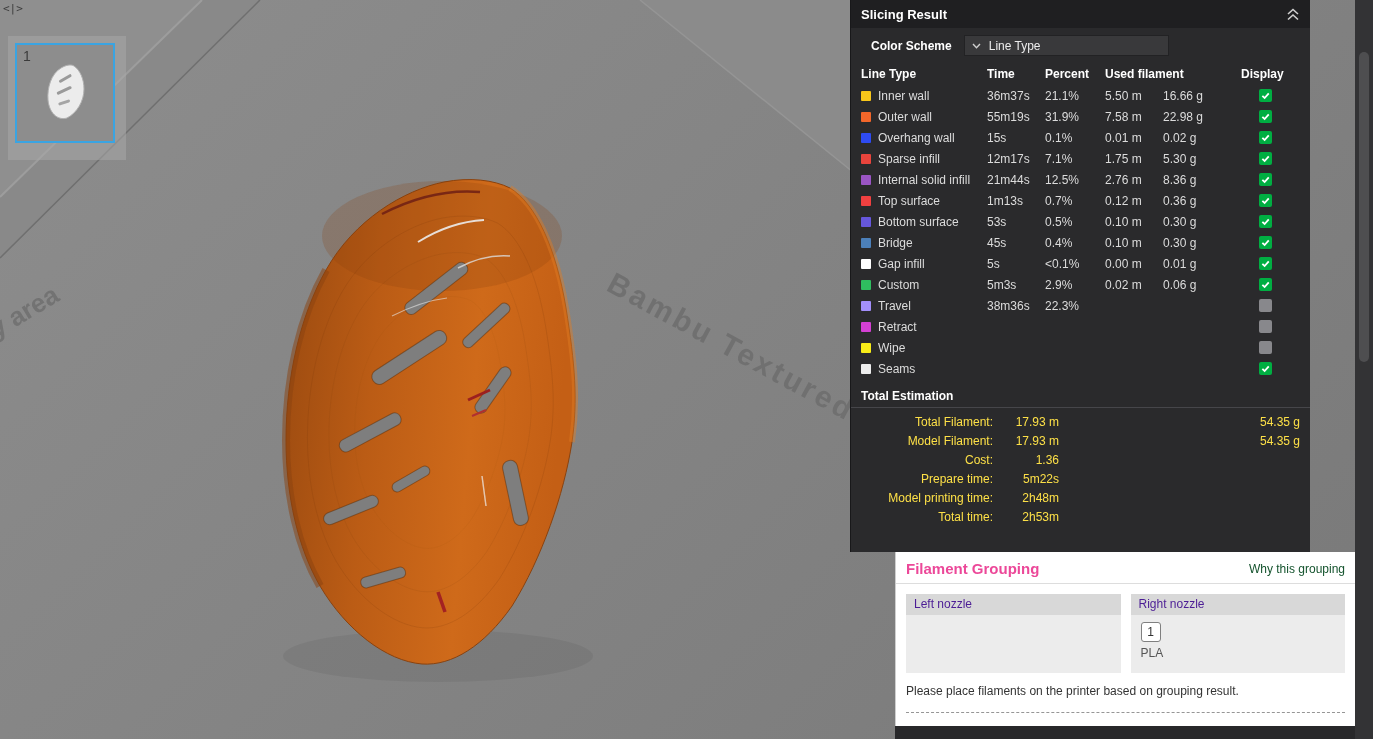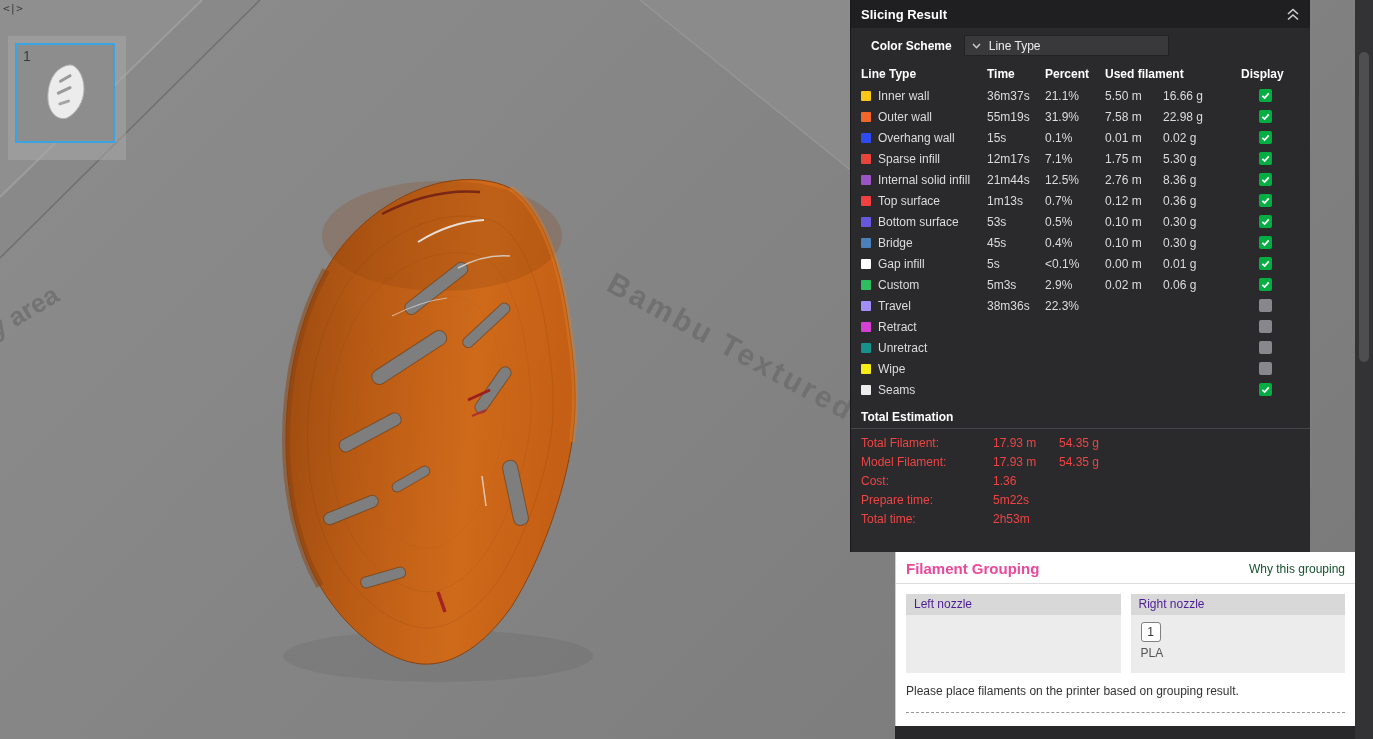--- a/index.html
+++ b/index.html
@@ -44,21 +44,21 @@
     padding:0 10px; height:21px; align-items:center; color:#dcdcdc; }
   .c-name { display:flex; align-items:center; white-space:nowrap; overflow:hidden; }
   .swatch { display:inline-block; width:10px; height:10px; margin-right:7px;
     border-radius:1px; flex:none; }
   .c-disp { display:flex; justify-content:flex-end; padding-right:28px; }
   .cb { width:13px; height:13px; border-radius:2px; display:flex; align-items:center;
     justify-content:center; cursor:pointer; }
   .te-title { font-weight:bold; color:#ffffff; padding:10px 10px 4px;
     border-bottom:1px solid #46464a; margin-bottom:4px; }
   .est-row { display:grid; grid-template-columns:132px 66px 1fr; padding:0 10px;
-    height:19px; align-items:center; color:#ef4444; }
+    height:19px; align-items:center; color:#fde047;text-align:right; }
 
   
   .fg-panel { position:absolute; left:895px; top:552px; width:460px; height:174px;
     background:#ffffff; color:#222; font-size:12px; border-left:1px solid #cfcfcf; }
   .fg-head { display:flex; justify-content:space-between; align-items:center;
     padding:8px 10px 6px; border-bottom:1px solid #dddddd; }
   .fg-title { font-weight:bold; font-size:15px; color:#ec4899; }
   .fg-link { cursor:pointer; }
   .noz-row { display:flex; gap:10px; padding:10px 10px 0; }
   .noz-box { flex:1; }
@@ -371,54 +371,41 @@
           <span class="c-time"></span>
           <span class="c-pct"></span>
           <span class="c-m"></span>
           <span class="c-g"></span>
           <span class="c-disp">
             <span class="cb" style="background: rgb(136, 136, 140);"></span>
           </span>
         </div>
         <div class="lt-row">
           <span class="c-name">
-            <i class="swatch" style="background: rgb(23, 145, 139);"></i>
-            <span>Unretract</span>
+            <i class="swatch" style="background: rgb(247, 236, 24);"></i>
+            <span>Wipe</span>
           </span>
           <span class="c-time"></span>
           <span class="c-pct"></span>
           <span class="c-m"></span>
           <span class="c-g"></span>
           <span class="c-disp">
             <span class="cb" style="background: rgb(136, 136, 140);"></span>
           </span>
         </div>
         <div class="lt-row">
           <span class="c-name">
-            <i class="swatch" style="background: rgb(247, 236, 24);"></i>
-            <span>Wipe</span>
+            <i class="swatch" style="background: rgb(237, 237, 237);"></i>
+            <span>Seams</span>
           </span>
           <span class="c-time"></span>
           <span class="c-pct"></span>
           <span class="c-m"></span>
           <span class="c-g"></span>
           <span class="c-disp">
-            <span class="cb" style="background: rgb(136, 136, 140);"></span>
-          </span>
-        </div>
-        <div class="lt-row">
-          <span class="c-name">
-            <i class="swatch" style="background: rgb(237, 237, 237);"></i>
-            <span>Seams</span>
-          </span>
-          <span class="c-time"></span>
-          <span class="c-pct"></span>
-          <span class="c-m"></span>
-          <span class="c-g"></span>
-          <span class="c-disp">
             <span class="cb" style="background: rgb(0, 174, 66);">
               <svg width="9" height="9" viewBox="0 0 10 10">
                 <path d="M1.5 5.4 L4 7.8 L8.6 2.6" fill="none" stroke="#fff" stroke-width="2"></path>
               </svg>
             </span>
           </span>
         </div>
       </div>
 
     <div class="te-title">Total Estimation</div>
@@ -434,20 +421,25 @@
           <span class="e-v2">54.35 g</span>
         </div>
         <div class="est-row">
           <span class="e-label">Cost:</span>
           <span class="e-v1">1.36</span>
           <span class="e-v2"></span>
         </div>
         <div class="est-row">
           <span class="e-label">Prepare time:</span>
           <span class="e-v1">5m22s</span>
+          <span class="e-v2"></span>
+        </div>
+        <div class="est-row">
+          <span class="e-label">Model printing time:</span>
+          <span class="e-v1">2h48m</span>
           <span class="e-v2"></span>
         </div>
         <div class="est-row">
           <span class="e-label">Total time:</span>
           <span class="e-v1">2h53m</span>
           <span class="e-v2"></span>
         </div>
       </div>
   </div>
 

